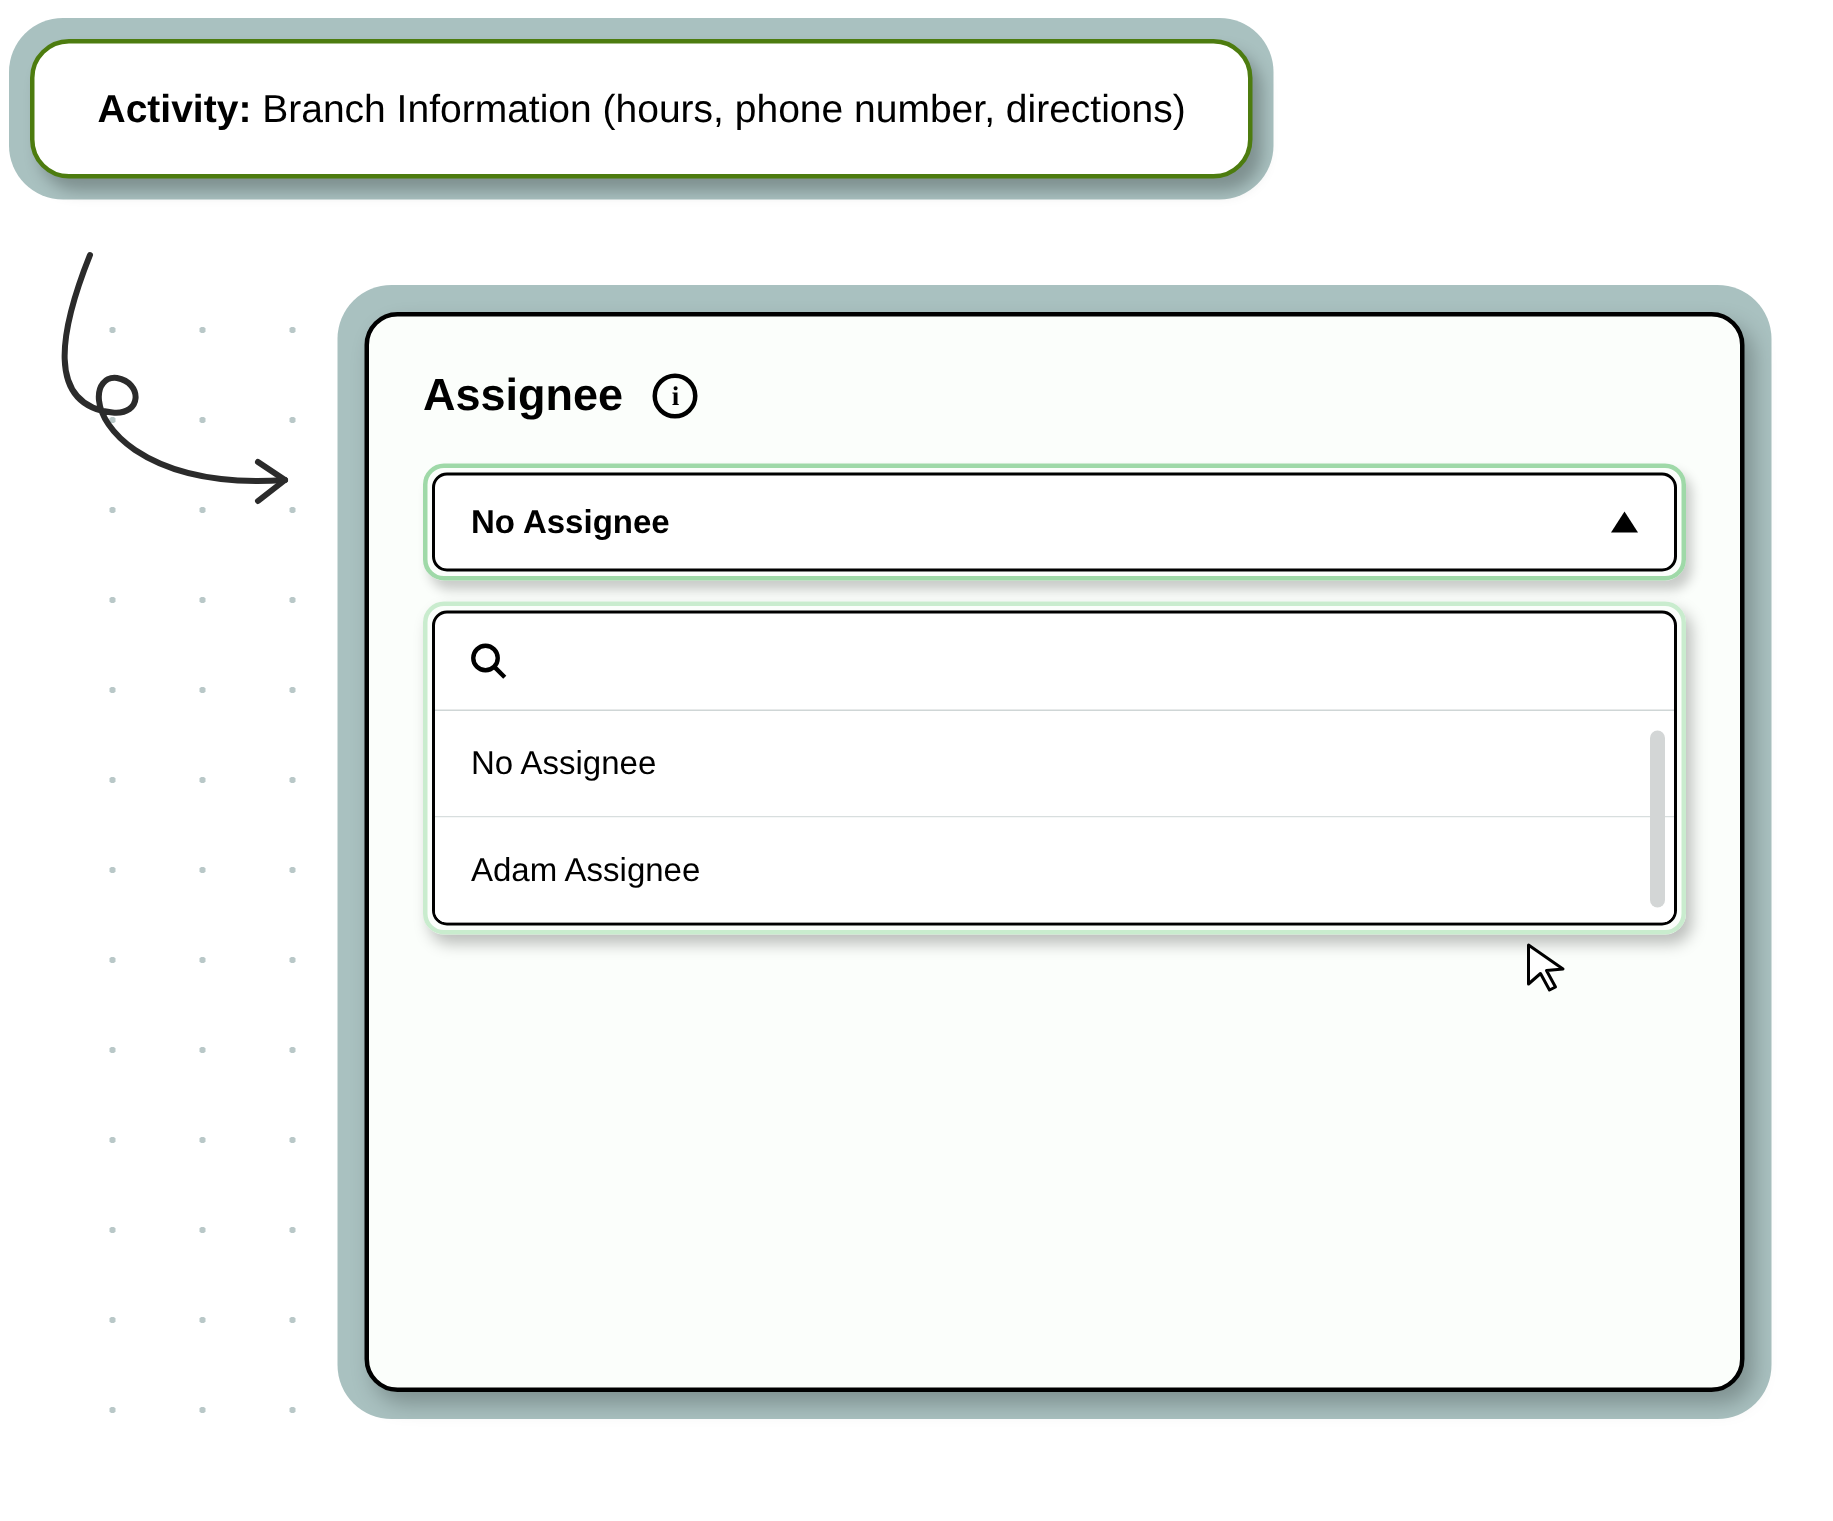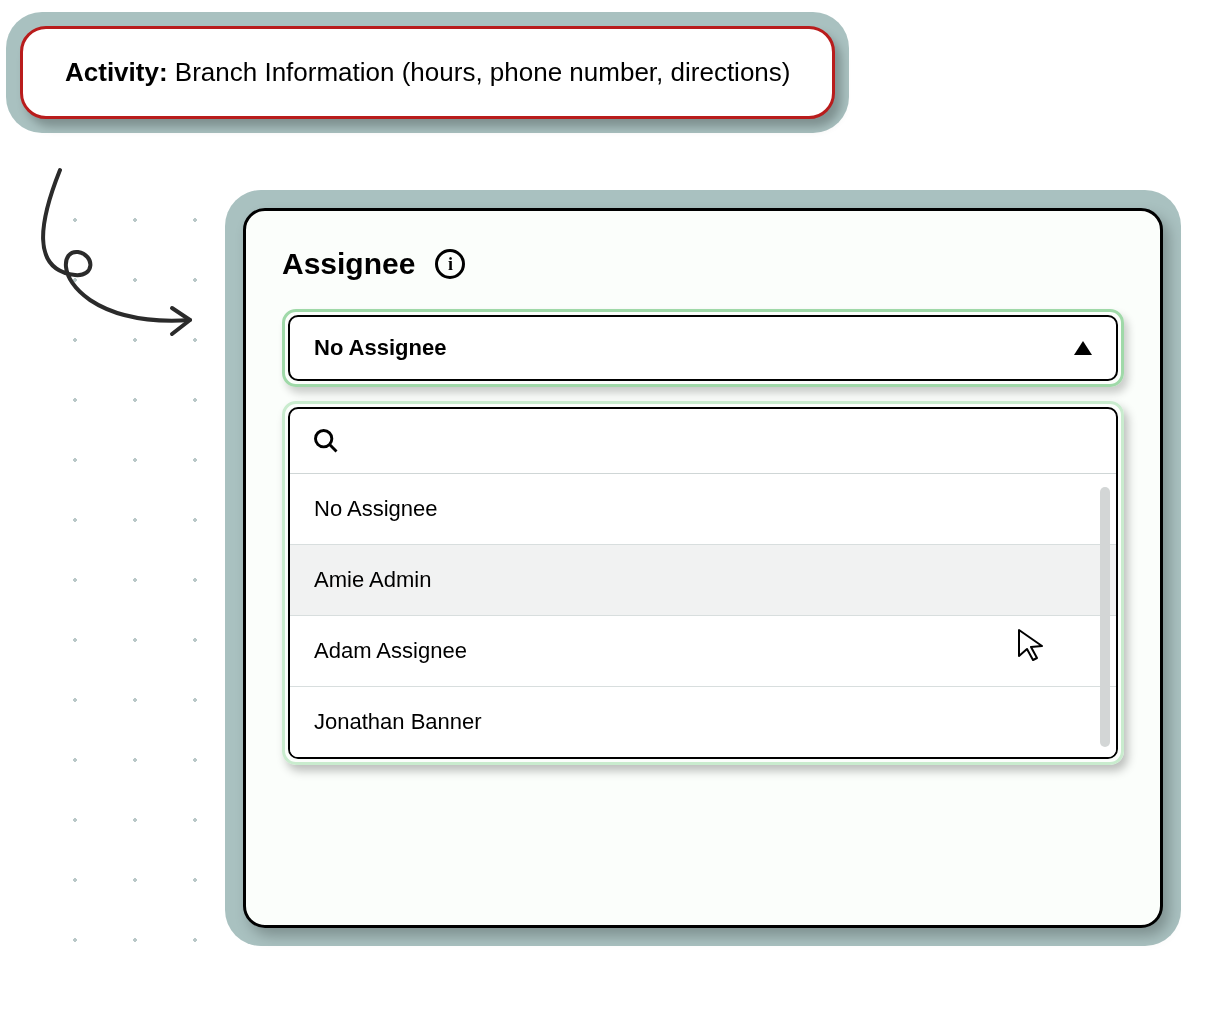--- a/index.html
+++ b/index.html
@@ -32,21 +32,21 @@
     position: absolute;
     left: 6px;
     top: 12px;
     padding: 14px;
     background: #a9c1c0;
     border-radius: 36px;
     z-index: 3;
   }
   .activity-pill {
     background: #fff;
-    border: 3px solid #b91c1c;
+    border: 3px solid #4d7c0f;
     border-radius: 26px;
     padding: 28px 42px;
     font-size: 26px;
     color: #000;
     white-space: nowrap;
     box-shadow: 6px 8px 10px rgba(0,0,0,0.25);
   }
   .activity-pill .label { font-weight: 700; }
 
   
@@ -226,23 +226,21 @@
             <svg width="28" height="28" viewBox="0 0 24 24" fill="none" stroke="#000" stroke-width="2.5">
               <circle cx="10" cy="10" r="7"></circle>
               <line x1="15.5" y1="15.5" x2="21" y2="21"></line>
             </svg>
           </span>
           <input type="text" style="border: none; outline: none; font-size: 20px; margin-left: 12px; flex: 1 1 0%; background: transparent;" placeholder="">
         </div>
         <div class="option-list">
 
         <div class="option">No Assignee</div>
-            <div class="option hover">Amie Admin</div>
             <div class="option">Adam Assignee</div>
-            <div class="option">Jonathan Banner</div>
           </div>
         <div class="scrollbar"></div>
       </div>
     </div>
 
   </div>
 </div>
 
 <svg class="cursor" width="30" height="34" viewBox="0 0 30 34">
   <path d="M3 2 L3 28 L11 21 L17 32 L21 30 L15 19 L26 18 Z" fill="#fff" stroke="#000" stroke-width="2" stroke-linejoin="round"></path>

